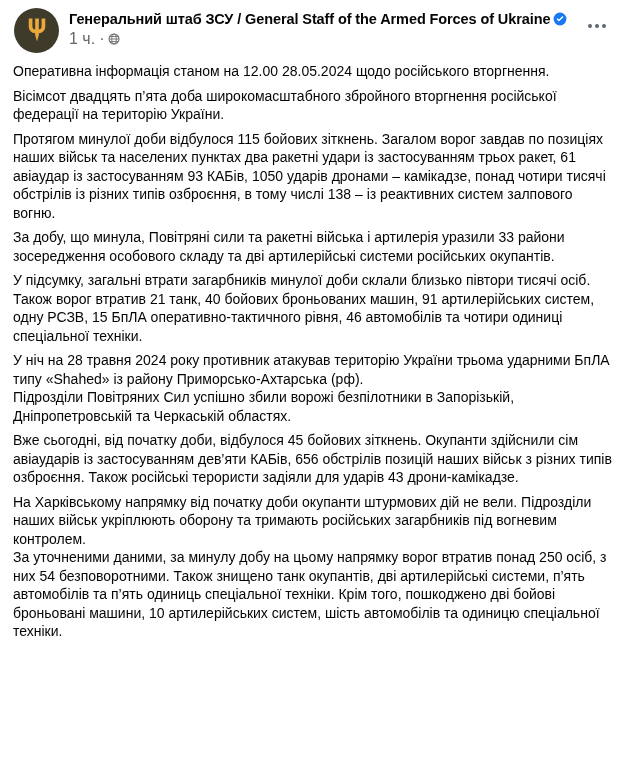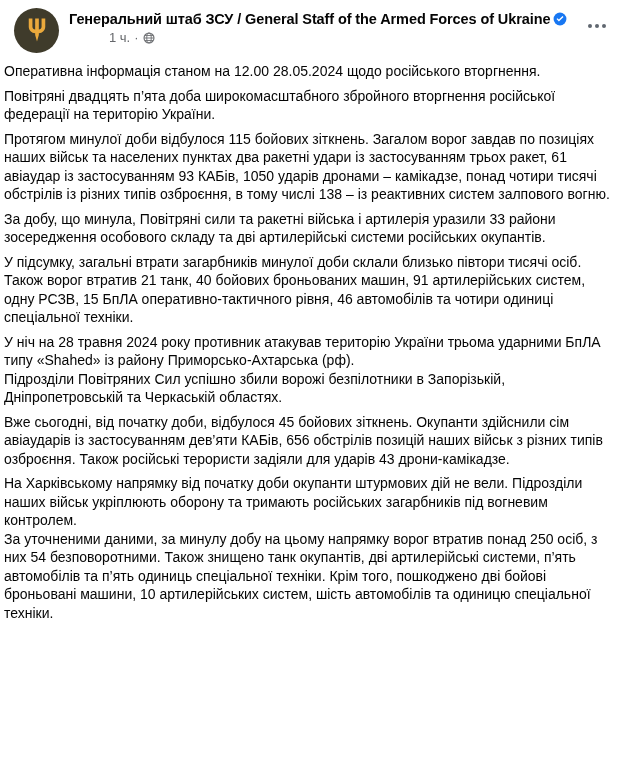--- a/index.html
+++ b/index.html
@@ -33,34 +33,34 @@
   .author-row{
     display:flex;align-items:center;gap:3px;white-space:nowrap;
   }
   .author{
     font-size:14.5px;font-weight:700;color:var(--text);
     letter-spacing:-0.1px;cursor:pointer;
   }
   .badge{width:14px;height:14px;flex:0 0 14px;display:block;}
   .meta-row{
     display:flex;align-items:center;gap:4px;
-    font-size:13px;color:var(--secondary);margin-top:3px;margin-left:40px;
+    font-size:16px;color:var(--secondary);margin-top:3px;
   }
   .globe{width:12px;height:12px;display:block;opacity:.9;}
   .more-btn{
     position:absolute;right:14px;top:16px;
     display:flex;gap:3px;align-items:center;
     padding:8px 4px;border-radius:4px;cursor:pointer;
   }
   .more-btn i{
     width:4px;height:4px;border-radius:50%;background:#606770;display:block;
   }
   
   .body{
-    padding:9px 6px 0 4px;
+    padding:9px 6px 0 13px;
     font-size:14px;line-height:18.5px;color:var(--text);
   }
   .body p{
     margin:0 0 6px 0;
     white-space:pre-line;
   }
 </style>
 </head>
 <body>
 
@@ -105,21 +105,21 @@
       <span style="display:flex;gap:3px;">
         <i></i>
           <i></i>
           <i></i>
       </span>
     </div>
   </div>
 
   <div class="body">
     <p>Оперативна інформація станом на 12.00 28.05.2024 щодо російського вторгнення.</p>
-    <p>Повітряні двадцять п’ята доба широкомасштабного збройного вторгнення російської федерації на територію України.</p>
+    <p>Вісімсот двадцять п’ята доба широкомасштабного збройного вторгнення російської федерації на територію України.</p>
     <p>Протягом минулої доби відбулося 115 бойових зіткнень. Загалом ворог завдав по позиціях наших військ та населених пунктах два ракетні удари із застосуванням трьох ракет, 61 авіаудар із застосуванням 93 КАБів, 1050 ударів дронами – камікадзе, понад чотири тисячі обстрілів із різних типів озброєння, в тому числі 138 – із реактивних систем залпового вогню.</p>
     <p>За добу, що минула, Повітряні сили та ракетні війська і артилерія уразили 33 райони зосередження особового складу та дві артилерійські системи російських окупантів.</p>
     <p>У підсумку, загальні втрати загарбників минулої доби склали близько півтори тисячі осіб. Також ворог втратив 21 танк, 40 бойових броньованих машин, 91 артилерійських систем, одну РСЗВ, 15 БпЛА оперативно-тактичного рівня, 46 автомобілів та чотири одиниці спеціальної техніки.</p>
     <p>У ніч на 28 травня 2024 року противник атакував територію України трьома ударними БпЛА типу «Shahed» із району Приморсько-Ахтарська (рф).
 Підрозділи Повітряних Сил успішно збили ворожі безпілотники в Запорізькій, Дніпропетровській та Черкаській областях.</p>
     <p>Вже сьогодні, від початку доби, відбулося 45 бойових зіткнень. Окупанти здійснили сім авіаударів із застосуванням дев’яти КАБів, 656 обстрілів позицій наших військ з різних типів озброєння. Також російські терористи задіяли для ударів 43 дрони-камікадзе.</p>
     <p>На Харківському напрямку від початку доби окупанти штурмових дій не вели. Підрозділи наших військ укріплюють оборону та тримають російських загарбників під вогневим контролем.
 За уточненими даними, за минулу добу на цьому напрямку ворог втратив понад 250 осіб, з них 54 безповоротними. Також знищено танк окупантів, дві артилерійські системи, п’ять автомобілів та п’ять одиниць спеціальної техніки. Крім того, пошкоджено дві бойові броньовані машини, 10 артилерійських систем, шість автомобілів та одиницю спеціальної техніки.</p>
   </div>
 

